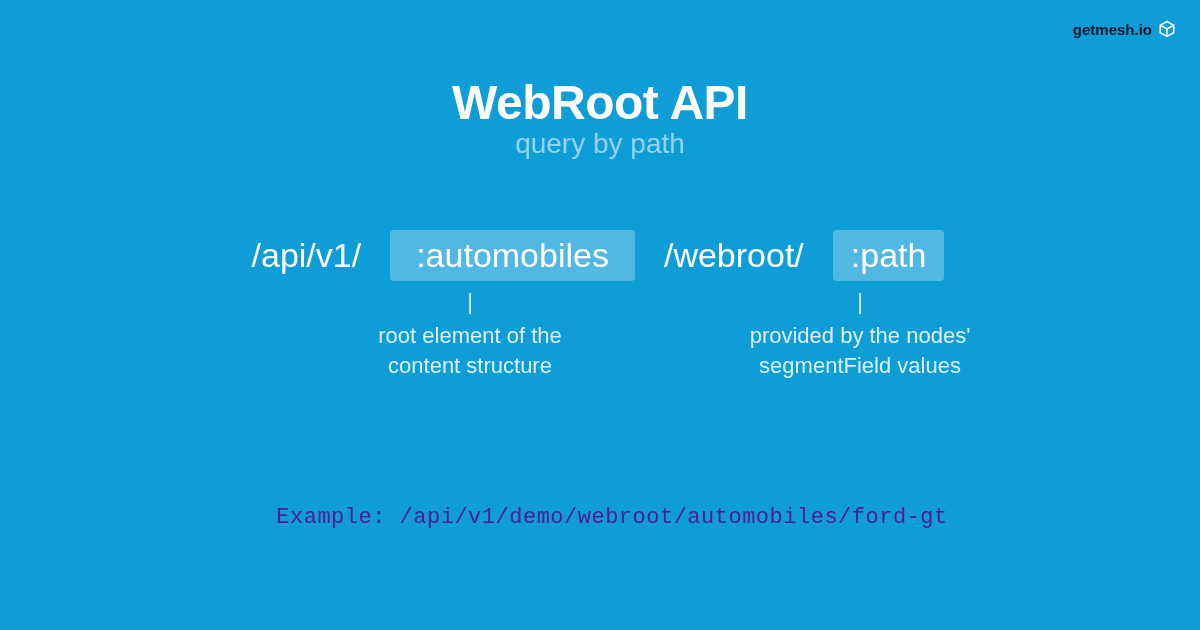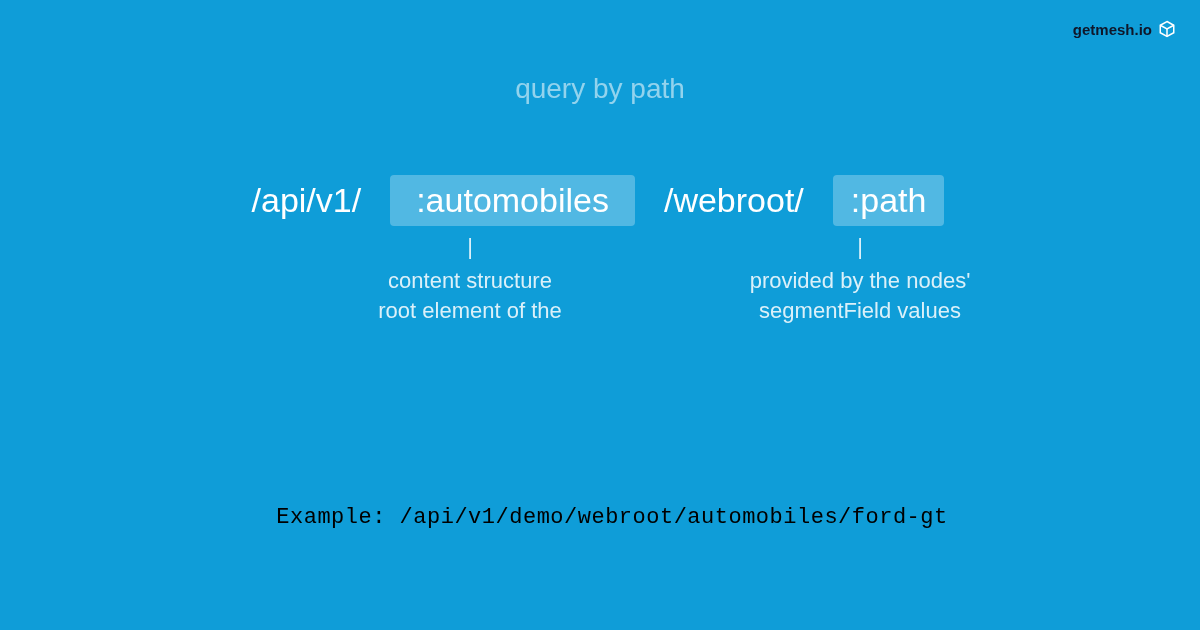--- a/index.html
+++ b/index.html
@@ -98,53 +98,54 @@
       width: 280px;
     }
     .example {
       position: absolute;
       left: 0;
       right: 0;
       bottom: 100px;
       text-align: center;
       font-family: "Courier New", Courier, monospace;
       font-size: 22px;
-      color: #000000;
+      color: #4c1d95;
       letter-spacing: 0.5px;
       padding-left: 24px;
     }
   </style>
 </head>
 <body>
 
 <div class="brand">
   <span>getmesh.io</span>
   <svg class="brand-icon" viewBox="0 0 24 24" fill="none" stroke="#ffffff" stroke-width="2">
     <polygon points="12,2 21,7 21,17 12,22 3,17 3,7"></polygon>
     <polyline points="3,7 12,12 21,7"></polyline>
     <line x1="12" y1="12" x2="12" y2="22"></line>
   </svg>
 </div>
 
 <div class="title-block">
+  <div class="title">WebRoot API</div>
   <div class="subtitle">query by path</div>
 </div>
 
 <div class="pattern-row">
   <span class="segment">/api/v1/</span>
   <span class="param param-wide">:automobiles</span>
   <span class="segment">/webroot/</span>
   <span class="param">:path</span>
 </div>
 
 <div class="annotations">
   <div class="annotation ann-project">
     <div class="tick">|</div>
+    <div>root element of the</div>
     <div>content structure</div>
-    <div>root element of the</div>
   </div>
   <div class="annotation ann-path">
     <div class="tick">|</div>
     <div>provided by the nodes'</div>
     <div>segmentField values</div>
   </div>
 </div>
 
 <div class="example">
   <span>Example:</span>

